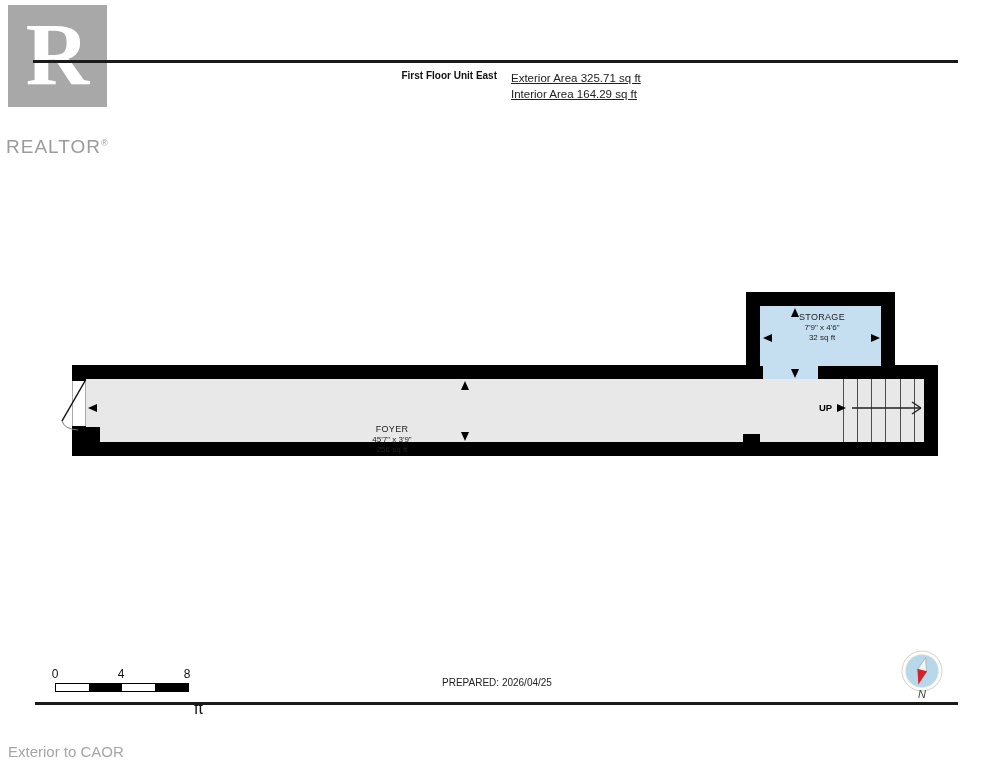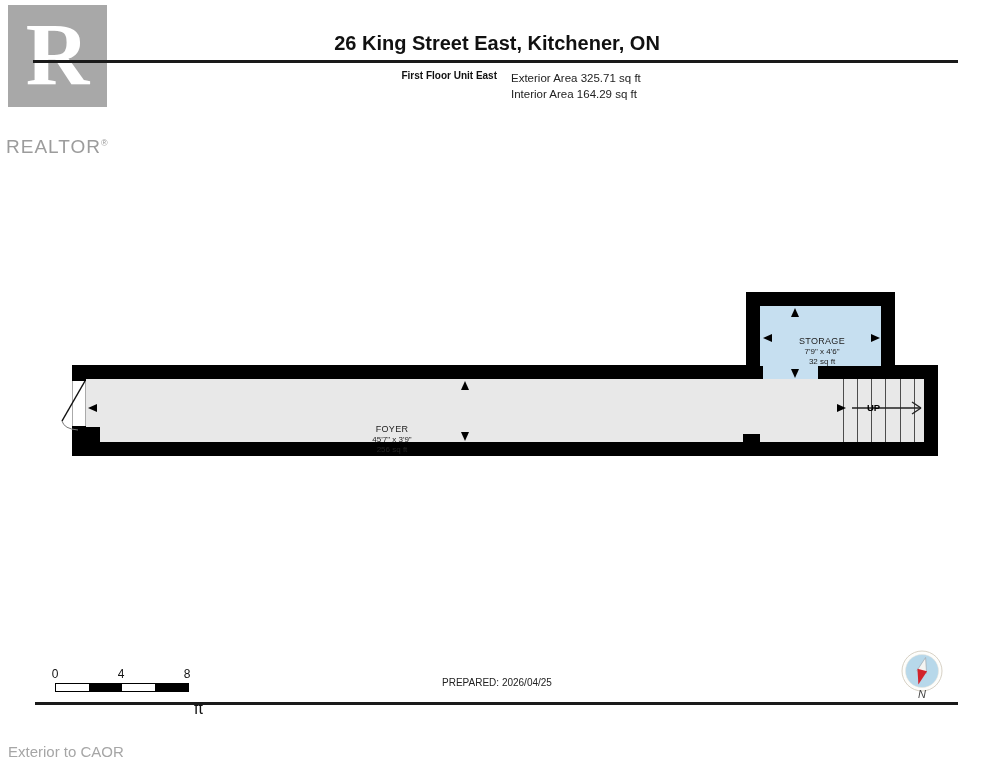--- a/index.html
+++ b/index.html
@@ -10,21 +10,21 @@
   
   .logo-box{left:8px;top:5px;width:99px;height:102px;background:#a8a8a8;z-index:1;}
   .logo-r{display:block;width:100%;height:102px;line-height:100px;text-align:center;
           font-family:"Liberation Serif","DejaVu Serif",serif;font-weight:bold;
           font-size:88px;color:#ffffff;}
   .brand{left:6px;top:108px;width:140px;font-size:19px;color:#9c9c9c;letter-spacing:1px;z-index:1;margin-top:28px;}
   .brand sup{font-size:9px;}
   .header-line{left:33px;top:60px;width:925px;height:3px;background:#1a1a1a;z-index:2;}
   .title{left:197px;top:32px;width:600px;text-align:center;font-size:20px;font-weight:bold;color:#111;}
   .floor-label{left:280px;top:70px;width:217px;text-align:right;font-size:10px;font-weight:bold;color:#111;}
-  .areas{left:511px;top:70px;font-size:11.5px;color:#222;line-height:16px;}
+  .areas{left:511px;top:70px;font-size:11.5px;color:#222;line-height:16px;text-decoration:underline;}
 
   
   .wall{background:#000000;}
   .storage-outer{left:746px;top:292px;width:149px;height:88px;}
   .foyer-outer{left:72px;top:365px;width:866px;height:91px;}
   .storage-in{left:760px;top:306px;width:121px;height:60px;background:#c6dff0;}
   .opening{left:763px;top:366px;width:55px;height:13px;background:#c6dff0;}
   .foyer-in{left:86px;top:379px;width:838px;height:63px;background:#e8e8e8;}
   .riser{top:379px;width:1px;height:63px;background:#4d4d4d;}
   .step-bl{left:72px;top:427px;width:28px;height:29px;}
@@ -36,22 +36,22 @@
   .tri{width:0;height:0;}
   .tri-up{border-left:4px solid transparent;border-right:4px solid transparent;border-bottom:9px solid #000;}
   .tri-down{border-left:4px solid transparent;border-right:4px solid transparent;border-top:9px solid #000;}
   .tri-left{border-top:4px solid transparent;border-bottom:4px solid transparent;border-right:9px solid #000;}
   .tri-right{border-top:4px solid transparent;border-bottom:4px solid transparent;border-left:9px solid #000;}
 
   .room-label{width:100px;text-align:center;color:#222;}
   .room-name{font-size:9px;letter-spacing:0.3px;line-height:11px;}
   .room-dims,.room-area{font-size:8px;line-height:10px;}
   .foyer-label{left:342px;top:396px;margin-top:28px;}
-  .storage-label{left:772px;top:336px;}
-  .up-label{left:819px;top:402px;font-size:9.5px;font-weight:bold;color:#000;margin-left:48px;}
+  .storage-label{left:772px;top:312px;}
+  .up-label{left:819px;top:402px;font-size:9.5px;font-weight:bold;color:#000;}
 
   
   .scale-num{width:16px;text-align:center;font-size:12px;color:#111;top:667px;}
   .scale-bar{left:55px;top:683px;width:132px;height:7px;border:1px solid #000;display:flex;}
   .scale-bar .seg{flex:1;}
   .seg-w{background:#ffffff;}
   .seg-b{background:#000000;}
   .scale-unit{left:194px;top:700px;font-size:16px;color:#111;}
   .prepared{left:397px;top:677px;width:200px;text-align:center;font-size:10px;color:#222;}
   .compass{left:901px;top:650px;width:42px;height:42px;}
@@ -63,21 +63,20 @@
 </head>
 <body>
 
 <div class="page">
 
   <div class="abs logo-box">
     <span class="logo-r">R</span>
   </div>
   <div class="abs brand"><span>REALTOR</span><sup>®</sup></div>
   <div class="abs header-line"></div>
-  <div class="abs title">26 King Street East, Kitchener, ON</div>
   <div class="abs floor-label">First Floor Unit East</div>
   <div class="abs areas">
     <div>Exterior Area 325.71 sq ft</div>
     <div>Interior Area 164.29 sq ft</div>
   </div>
 
   <div class="abs wall storage-outer"></div>
   <div class="abs wall foyer-outer"></div>
   <div class="abs storage-in"></div>
   <div class="abs opening"></div>

